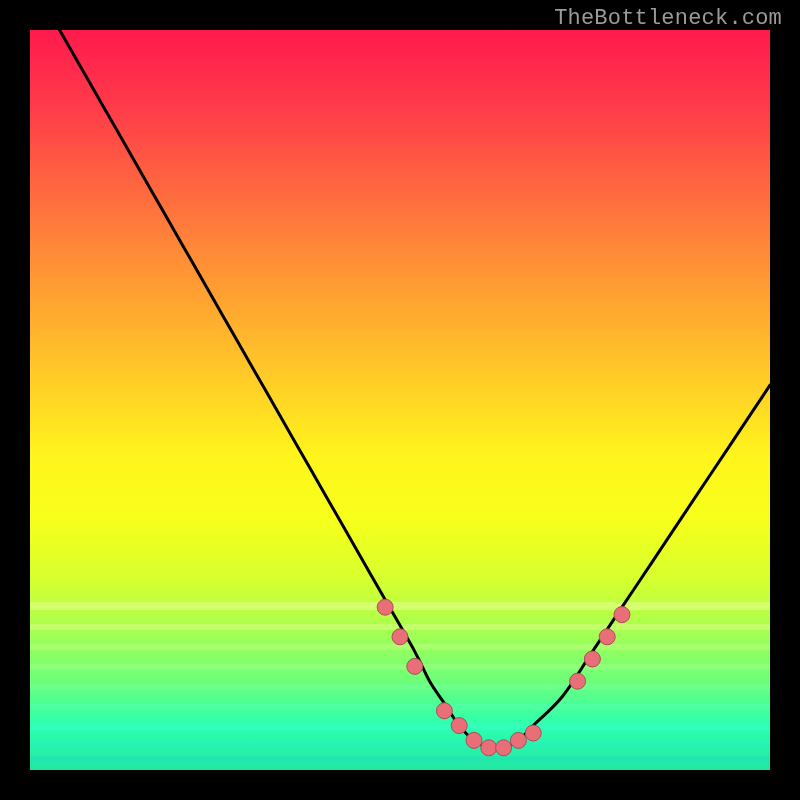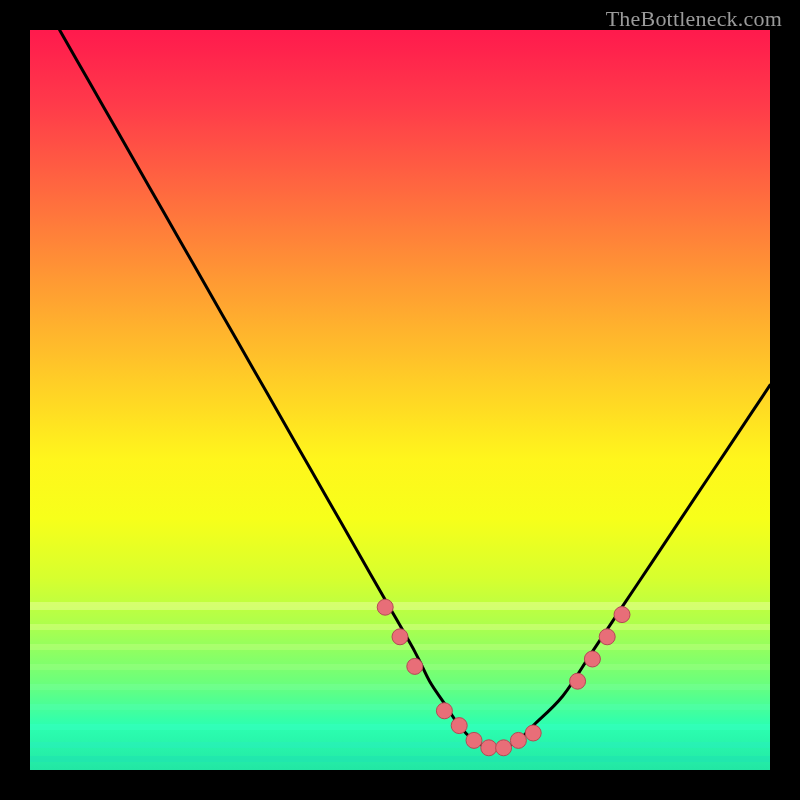--- a/index.html
+++ b/index.html
@@ -45,21 +45,21 @@
     pointer-events: none;
   }
   .band {
     position: absolute;
     left: 0; right: 0;
   }
   .watermark {
     position: absolute;
     top: 6px;
     right: 18px;
-    font-family: Liberation Serif, serif;
+    font-family: Liberation Mono, monospace;
     font-size: 22px;
     color: #9a9a9a;
     letter-spacing: 0.2px;
     user-select: none;
   }
   svg.curve {
     position: absolute;
     left: 0; top: 0;
     width: 740px; height: 740px;
     overflow: visible;

